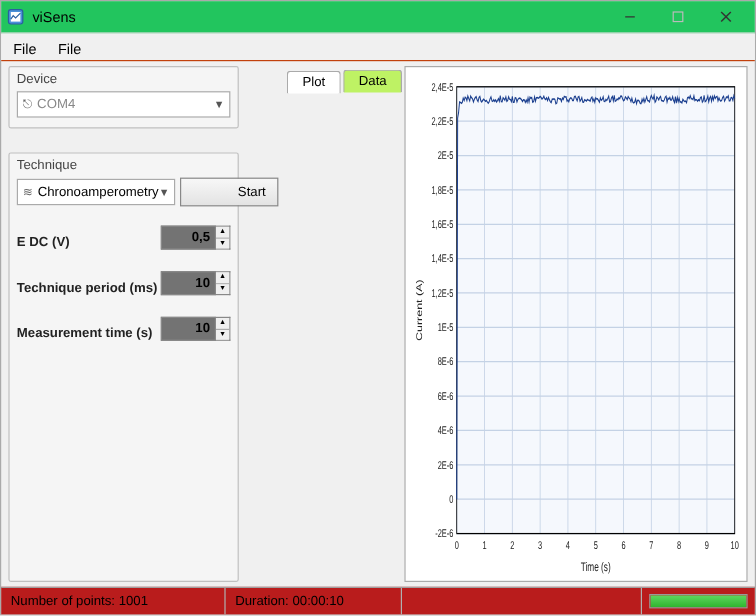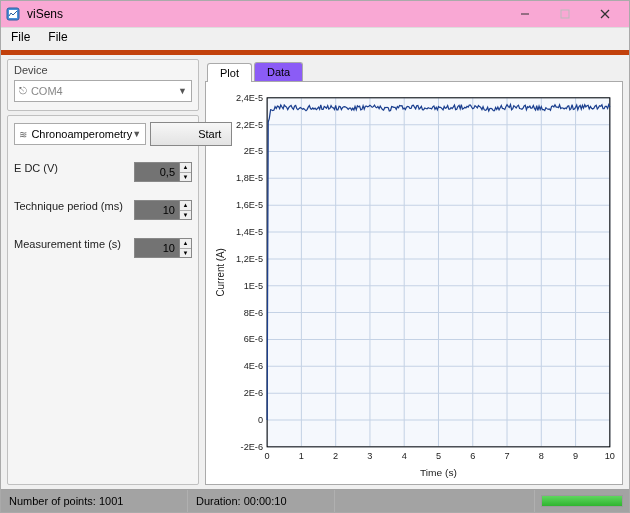--- a/index.html
+++ b/index.html
@@ -18,21 +18,21 @@
     height: 513px;
     background: #f0f0f0;
     display: flex;
     flex-direction: column;
     border: 1px solid #aaa;
     box-sizing: border-box;
   }
   
   .titlebar {
     height: 26px;
-    background: #f9a8d4;
+    background: #22c55e;
     display: flex;
     align-items: center;
     padding: 0 4px;
     border-bottom: 1px solid #ddd;
   }
   .titlebar .app-icon {
     width: 16px;
     height: 16px;
     margin-right: 6px;
     display: inline-flex;
@@ -54,43 +54,43 @@
     justify-content: center;
     font-size: 12px;
     color: #333;
   }
   .win-btn.dim { color: #bbb; }
   
   .menubar {
     height: 22px;
     background: #f0f0f0;
     display: flex;
-    align-items: flex-start;
+    align-items: flex-end;
     padding: 0 4px;
     gap: 6px;
-    border-bottom: 5px solid #c2410c;
+    border-bottom: 1px solid #c2410c;
     font-size: 12px;
   }
   .menu-item {
     padding: 2px 6px;
   }
   
   .body {
     flex: 1;
     display: flex;
     padding: 4px 6px 4px 6px;
     gap: 6px;
     min-height: 0;
   }
   
   .left {
     width: 192px;
     display: flex;
     flex-direction: column;
-    gap: 4px;
+    gap: 20px;
   }
   .groupbox {
     border: 1px solid #c0c0c0;
     border-radius: 2px;
     background: #f5f5f5;
     padding: 6px 6px 8px 6px;
     position: relative;
   }
   .group-label {
     position: relative;
@@ -144,23 +144,24 @@
   .technique {
     flex: 1;
     display: flex;
     flex-direction: column;
   }
   .tech-body {
     flex: 1;
   }
   .param-row {
     display: flex;
-    align-items: flex-start;
+    align-items: flex-end;
     justify-content: space-between;
     margin-top: 18px;
+    font-weight: bold;
   }
   .param-row.first { margin-top: 16px; }
   .param-label {
     font-size: 11px;
     color: #222;
   }
   .numeric {
     display: flex;
     align-items: center;
   }
@@ -192,35 +193,36 @@
     display: flex;
     align-items: center;
     justify-content: center;
     background: #efefef;
   }
   .spin div:first-child { border-bottom: 1px solid #aaa; }
   
   .right {
     flex: 1;
     display: flex;
-    flex-direction: column;
+    flex-direction: row;
     min-width: 0;
     min-height: 0;
+    margin-left: 32px;
   }
   .tabs {
     display: flex;
     height: 22px;
     align-items: flex-end;
     padding-left: 2px;
   }
   .tab {
     padding: 3px 12px;
     border: 1px solid #aaa;
     border-bottom: none;
-    background: #8b5cf6;
+    background: #bef264;
     font-size: 11px;
     margin-right: 2px;
     border-top-left-radius: 3px;
     border-top-right-radius: 3px;
   }
   .tab.active {
     background: #fff;
     position: relative;
     top: 1px;
     z-index: 2;
@@ -255,21 +257,21 @@
   }
   .dataline {
     stroke: #1b3f8f;
     stroke-width: 1.2;
     fill: none;
   }
   
   .statusbar {
     height: 22px;
     border-top: 1px solid #a0a0a0;
-    background: #a3a3a3;
+    background: #b91c1c;
     display: flex;
     align-items: stretch;
     font-size: 11px;
   }
   .status-cell {
     border-right: 1px solid #b0b0b0;
     display: flex;
     align-items: center;
     padding: 0 8px;
     white-space: nowrap;
@@ -341,20 +343,21 @@
         <div class="row">
           <div class="combo">
             <span class="combo-icon">⎋</span>
             <span>COM4</span>
             <span class="caret">▼</span>
           </div>
         </div>
       </div>
 
       <div class="groupbox technique">
+        <div class="group-label">Technique</div>
         <div class="row">
           <div class="combo" style="color:#000;">
             <span class="combo-icon">≋</span>
             <span>Chronoamperometry</span>
             <span class="caret">▼</span>
           </div>
           <div class="btn" style="width:44px;padding-left:47px;">Start</div>
         </div>
 
         <div class="tech-body">

